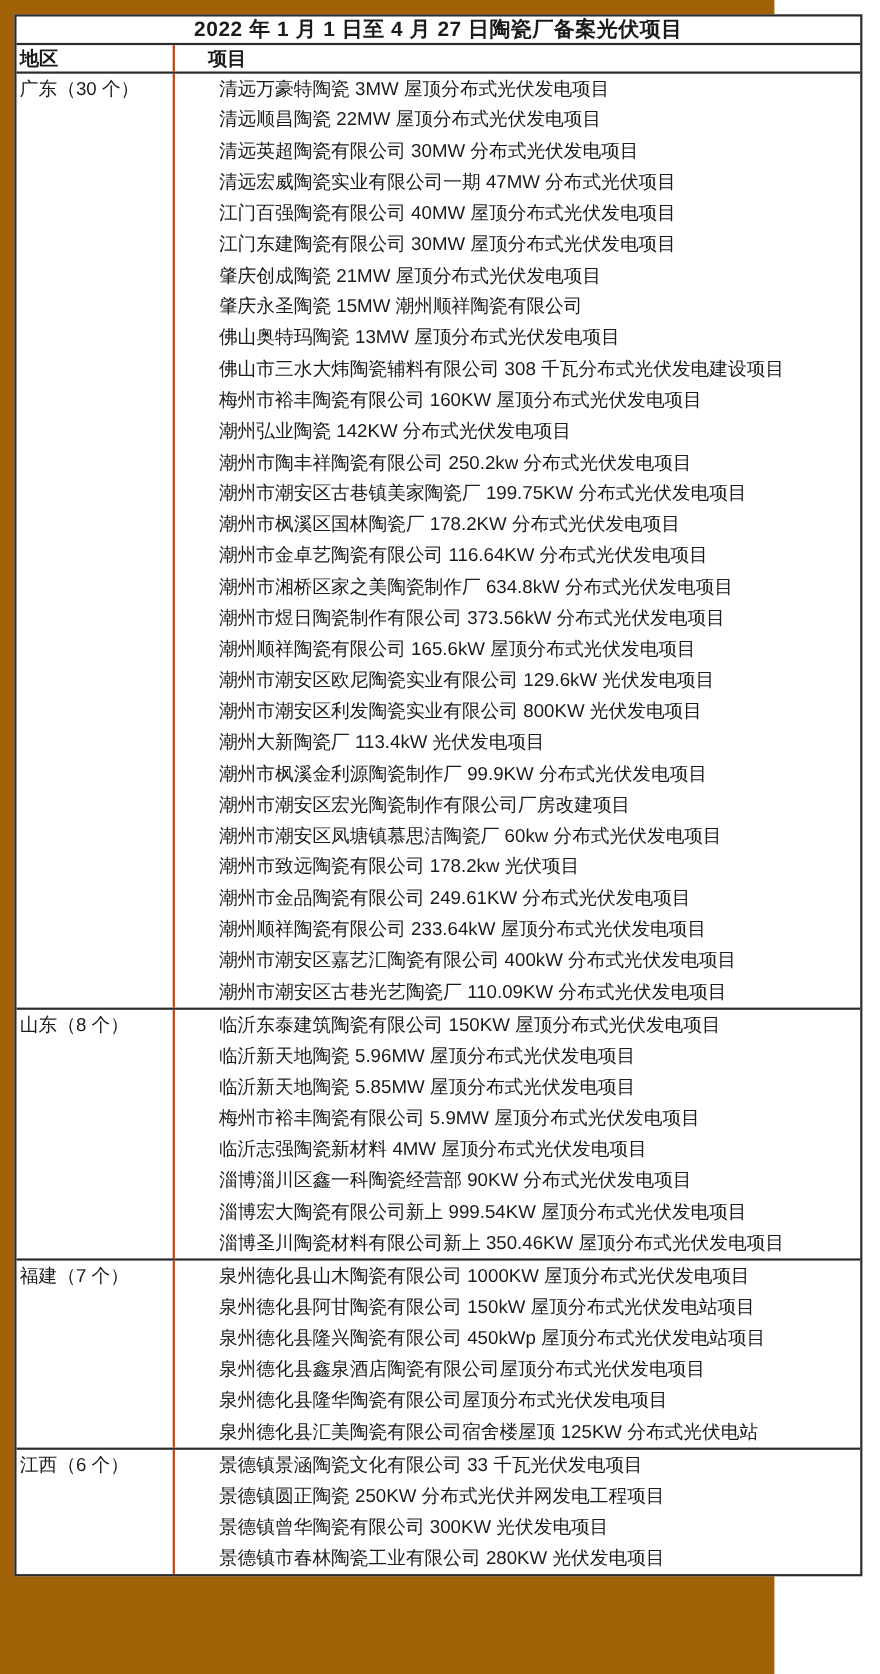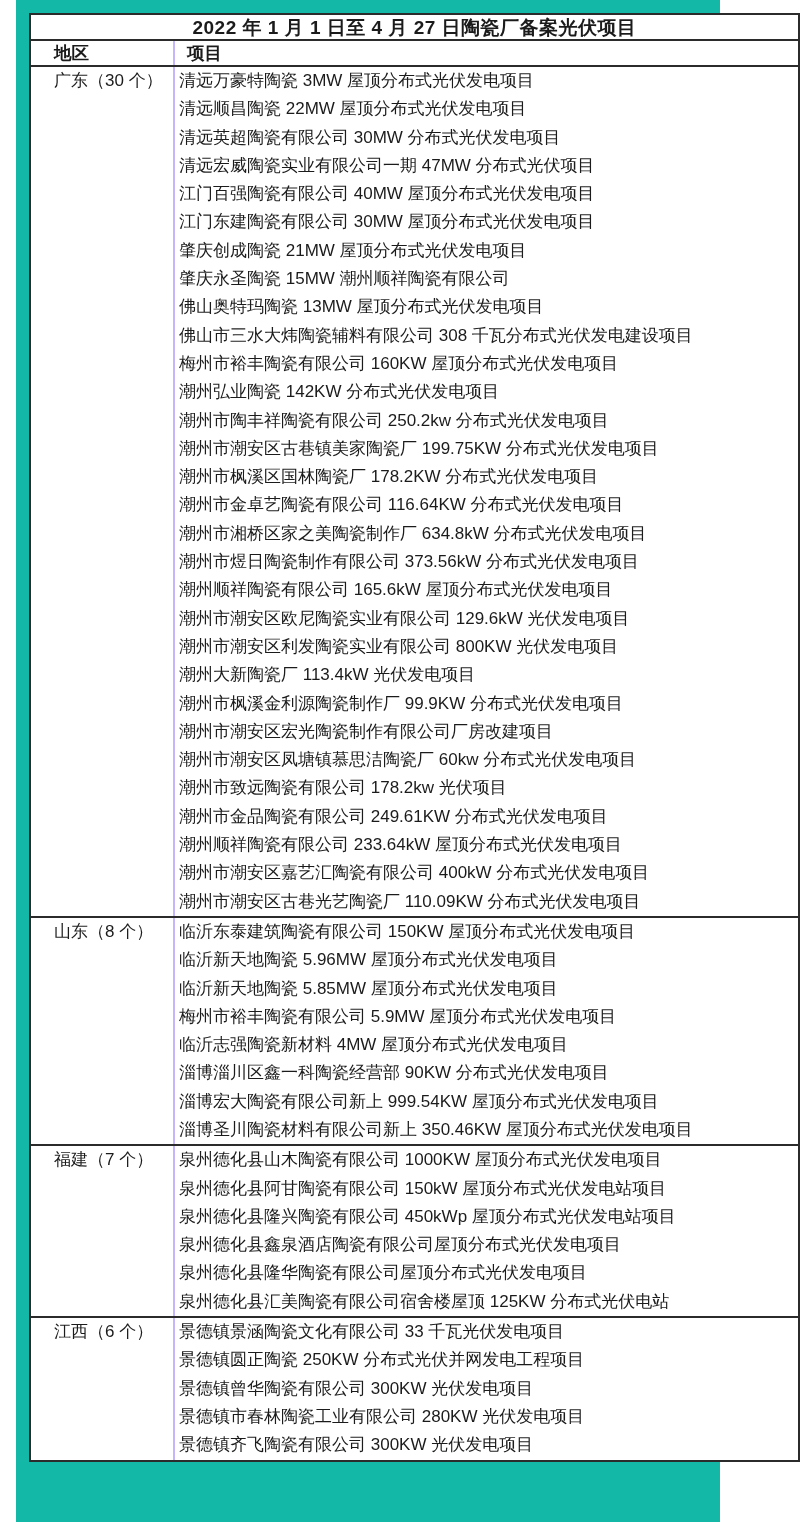--- a/index.html
+++ b/index.html
@@ -5,22 +5,21 @@
   * { margin: 0; padding: 0; box-sizing: border-box; }
   html, body {
     width: 800px;
     background: #ffffff;
     font-family: "Liberation Sans", "DejaVu Sans", sans-serif;
   }
   .page {
     position: relative;
     width: 704px;
     height: 1522px;
-    background: #14b8a6;
-    margin-left: 16px;
+    background: #a16207;
   }
   .pv-table {
     position: absolute;
     left: 13px;
     top: 13px;
     width: 771px;
     border: 2px solid #2b2b2b;
     color: #1b1b1b;
     background: #ffffff;
   }
@@ -38,35 +37,36 @@
   .header-row {
     display: flex;
     height: 26px;
     border-bottom: 2px solid #2b2b2b;
     font-weight: bold;
     font-size: 17.5px;
   }
   .region-col {
     width: 144px;
     flex: 0 0 144px;
-    border-right: 2px solid #c4b5fd;
-    padding-left: 23px;
+    border-right: 2px solid #c2410c;
+    padding-left: 3px;
   }
   .header-row .region-col,
   .header-row .project-col {
     line-height: 25px;
   }
   .project-col {
     flex: 1 1 auto;
-    padding-left: 12px;
+    padding-left: 30px;
     min-width: 0;
   }
   .section {
     display: flex;
     border-bottom: 2px solid #2b2b2b;
+    gap: 36px;
   }
   .section:last-child { border-bottom: none; }
   .section .region-col {
     font-size: 17px;
     line-height: 28.3px;
     white-space: nowrap;
   }
   .project-list { flex: 1 1 auto; min-width: 0; }
   .project-row {
     height: 28.3px;
@@ -147,18 +147,17 @@
             <div class="project-row">泉州德化县汇美陶瓷有限公司宿舍楼屋顶 125KW 分布式光伏电站</div>
           </div>
         </div>
         <div class="section">
           <div class="region-col">江西（6 个）</div>
           <div class="project-list">
             <div class="project-row">景德镇景涵陶瓷文化有限公司 33 千瓦光伏发电项目</div>
             <div class="project-row">景德镇圆正陶瓷 250KW 分布式光伏并网发电工程项目</div>
             <div class="project-row">景德镇曾华陶瓷有限公司 300KW 光伏发电项目</div>
             <div class="project-row">景德镇市春林陶瓷工业有限公司 280KW 光伏发电项目</div>
-            <div class="project-row">景德镇齐飞陶瓷有限公司 300KW 光伏发电项目</div>
           </div>
         </div>
       </div>
   </div>
 </div>
 
 </body></html>

